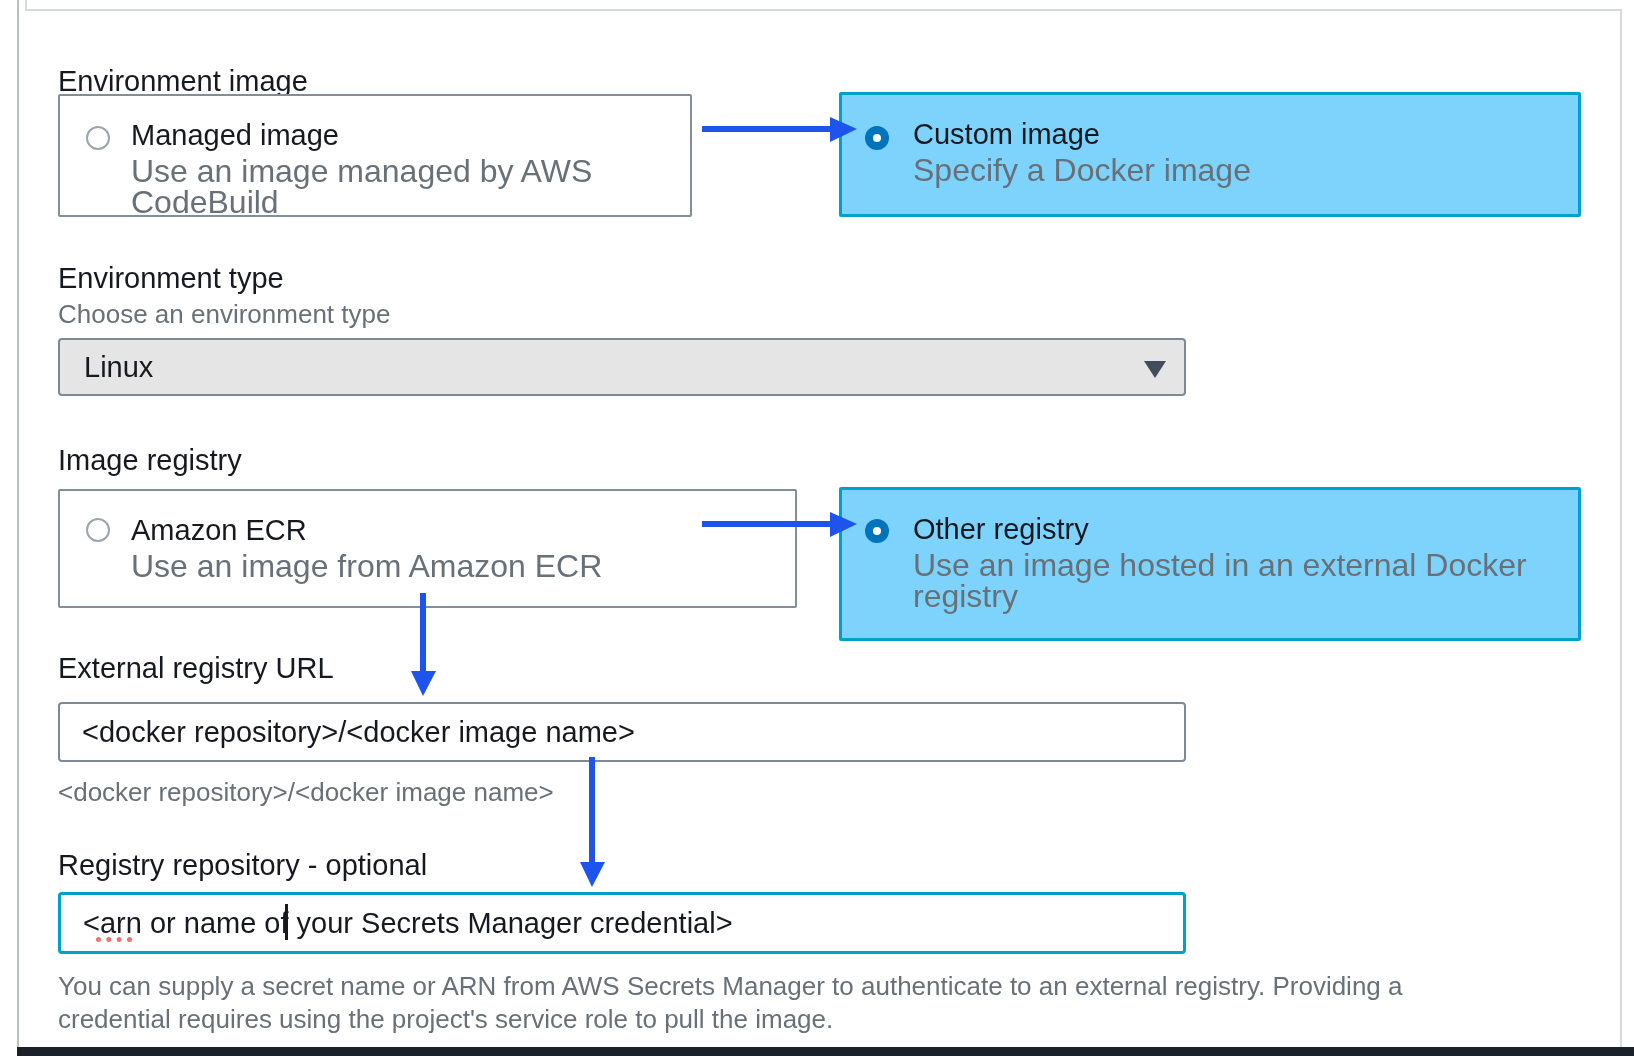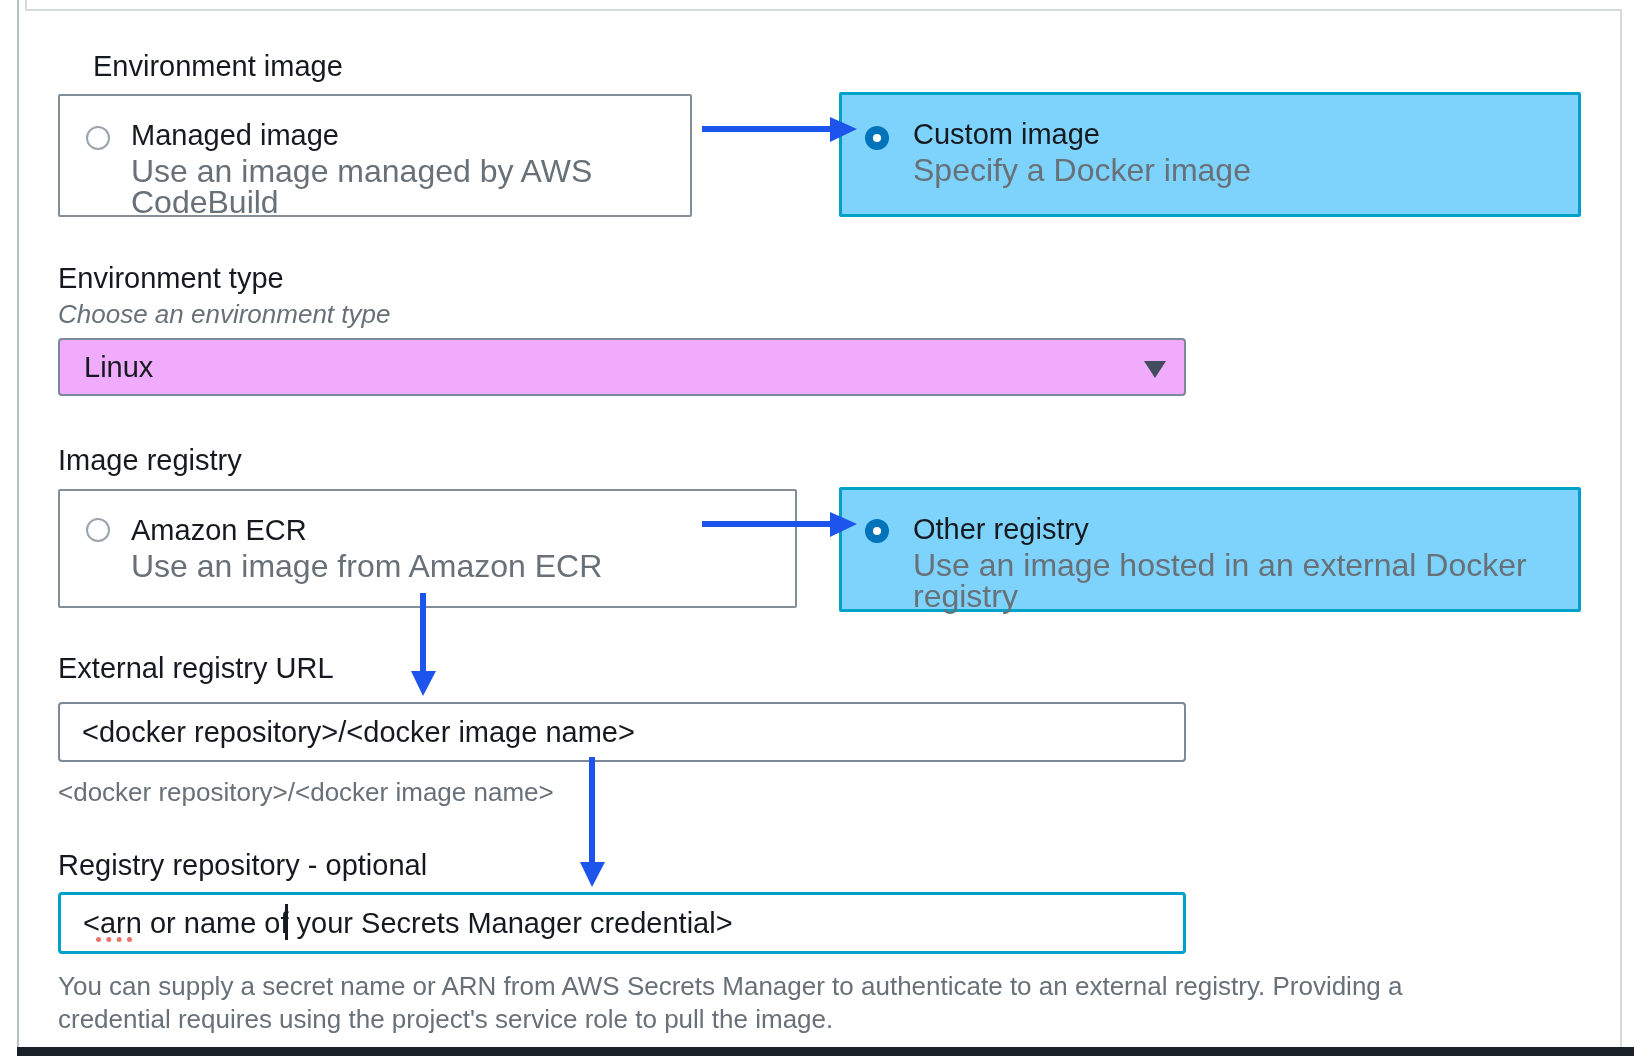--- a/index.html
+++ b/index.html
@@ -23,21 +23,21 @@
   .card.selected{background:#7dd3fc;border:3px solid #00a1c9;}
   .card .title{position:absolute;left:71px;top:22px;font-size:29px;line-height:34px;color:#16191f;}
   .card .desc{position:absolute;left:71px;top:60px;font-size:32px;line-height:31px;color:#687078;}
   .radio{position:absolute;left:26px;width:24px;height:24px;border-radius:50%;box-sizing:border-box;}
   .radio.off{background:#ffffff;border:2.5px solid #9aa5ad;}
   .radio.on{background:#0073bb;border:none;}
   .radio.on .dot{position:absolute;left:8px;top:8px;width:8px;height:8px;border-radius:50%;background:#ffffff;}
   
   .selectbox{
     position:absolute;left:58px;top:338px;width:1128px;height:58px;box-sizing:border-box;
-    background:#f0abfc;border:2px solid #7d8998;border-radius:4px;cursor:pointer;
+    background:#e5e5e5;border:2px solid #7d8998;border-radius:4px;cursor:pointer;
   }
   .selectbox .sel-text{position:absolute;left:24px;top:11px;font-size:29px;color:#16191f;}
   .caret-down{
     position:absolute;left:1084px;top:21px;width:0;height:0;
     border-left:11px solid transparent;border-right:11px solid transparent;border-top:17px solid #414d5c;
   }
   .textfield{
     position:absolute;left:58px;box-sizing:border-box;background:#fff;
     border:2px solid #7d8998;border-radius:4px;font-family:"Liberation Sans", sans-serif;
     font-size:29px;color:#16191f;padding:0 0 0 22px;outline:none;
@@ -52,21 +52,21 @@
 <body>
 
 <div id="stage">
 
   <div class="vline outer-left"></div>
   <div class="hline top-hair"></div>
   <div class="vline corner-stub"></div>
   <div class="vline right-hair"></div>
   <div class="bottom-bar"></div>
 
-  <div class="h-label" style="left:58px;top:49px;margin-left:35px;">Environment image</div>
+  <div class="h-label" style="left:58px;top:64px;">Environment image</div>
 
   <div class="card" style="left:58px;top:94px;width:634px;height:123px;">
     <span class="radio off" style="top:30px;"></span>
     <div class="title">Managed image</div>
     <div class="desc">Use an image managed by AWS CodeBuild</div>
   </div>
 
   <div class="card selected" style="left:839px;top:92px;width:742px;height:125px;">
     <span class="radio on" style="top:31px;left:23px;">
         <span class="dot"></span>
@@ -74,36 +74,36 @@
     <div class="title">Custom image</div>
     <div class="desc">Specify a Docker image</div>
   </div>
 
   <svg class="arrow-svg" style="left:700px;top:116px;" width="158" height="27">
     <line x1="2" y1="13" x2="132" y2="13" stroke="#1d55ec" stroke-width="6"></line>
     <polygon points="130,1 157,13 130,26" fill="#1d55ec"></polygon>
   </svg>
 
   <div class="h-label" style="left:58px;top:261px;">Environment type</div>
-  <div class="sub" style="left:58px;top:299px;font-style:italic;">Choose an environment type</div>
+  <div class="sub" style="left:58px;top:299px;">Choose an environment type</div>
 
   <div class="selectbox">
     <span class="sel-text">Linux</span>
     <span class="caret-down"></span>
   </div>
 
   <div class="h-label" style="left:58px;top:443px;">Image registry</div>
 
   <div class="card" style="left:58px;top:489px;width:739px;height:119px;">
     <span class="radio off" style="top:27px;"></span>
     <div class="title">Amazon ECR</div>
     <div class="desc">Use an image from Amazon ECR</div>
   </div>
 
-  <div class="card selected" style="left:839px;top:487px;width:742px;height:125px;">
+  <div class="card selected" style="left:839px;top:487px;width:742px;height:154px;">
     <span class="radio on" style="top:29px;left:23px;">
         <span class="dot"></span>
       </span>
     <div class="title">Other registry</div>
     <div class="desc">Use an image hosted in an external Docker registry</div>
   </div>
 
   <svg class="arrow-svg" style="left:700px;top:511px;" width="158" height="27">
     <line x1="2" y1="13" x2="132" y2="13" stroke="#1d55ec" stroke-width="6"></line>
     <polygon points="130,1 157,13 130,26" fill="#1d55ec"></polygon>

